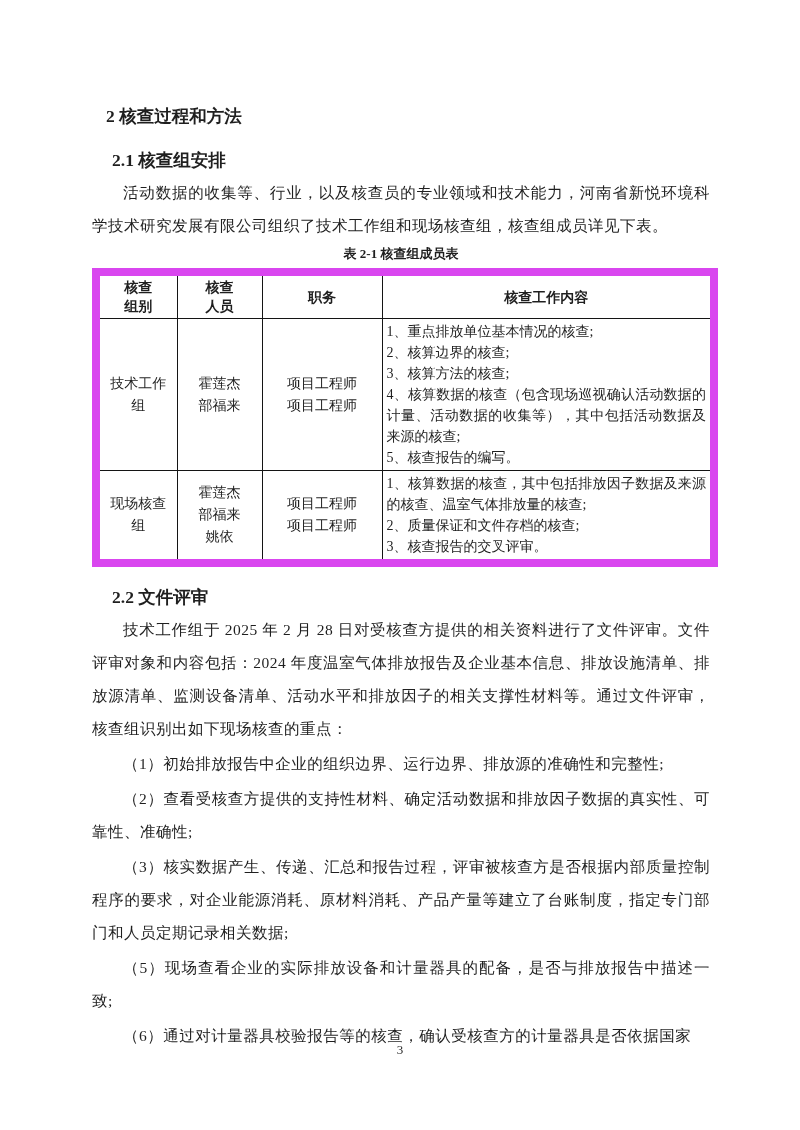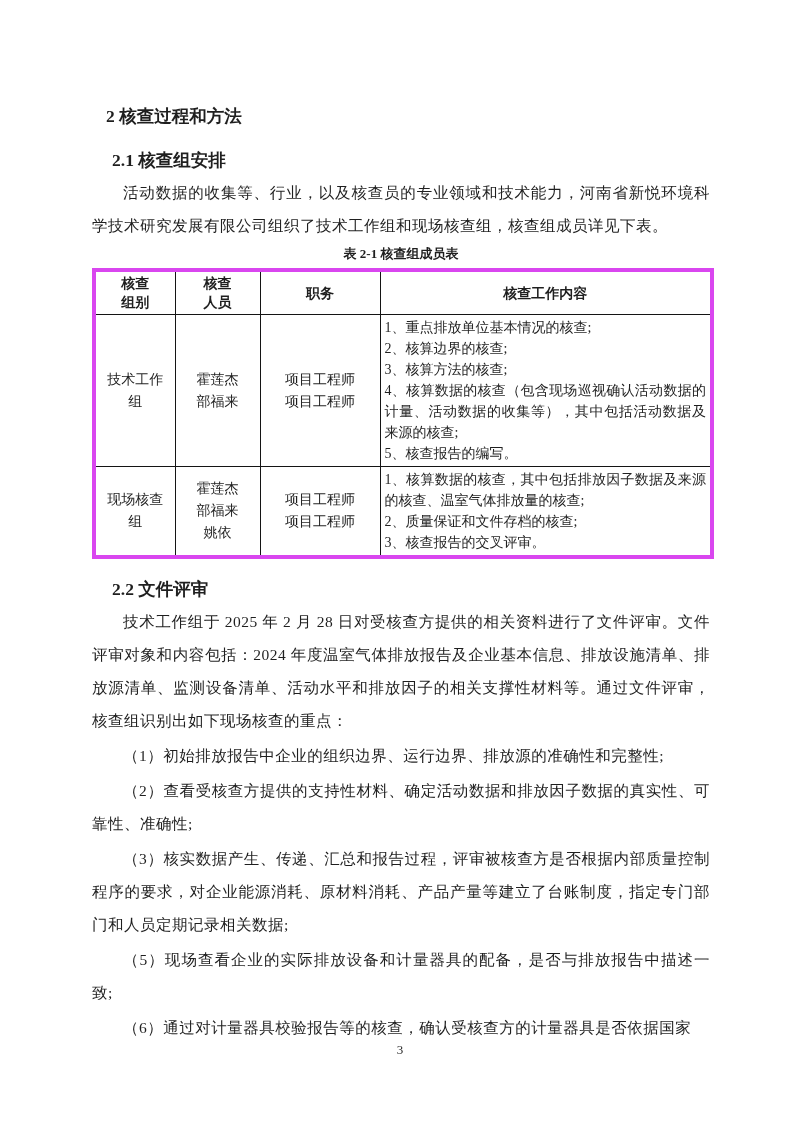--- a/index.html
+++ b/index.html
@@ -38,21 +38,21 @@
     text-align:center;
     font-weight:bold;
     font-size:13px;
     line-height:24px;
   }
   table.members{
     margin-top:2px;
     border-collapse:collapse;
     width:618px;
     table-layout:fixed;
-    border:4px solid #d946ef;
+    border:8px solid #d946ef;
     padding-left:38px;
   }
   table.members td,table.members th{
     border:1px solid #141414;
     font-size:14px;
     vertical-align:middle;
     box-sizing:border-box;
     padding:2px 4px;
   }
   table.members th{

